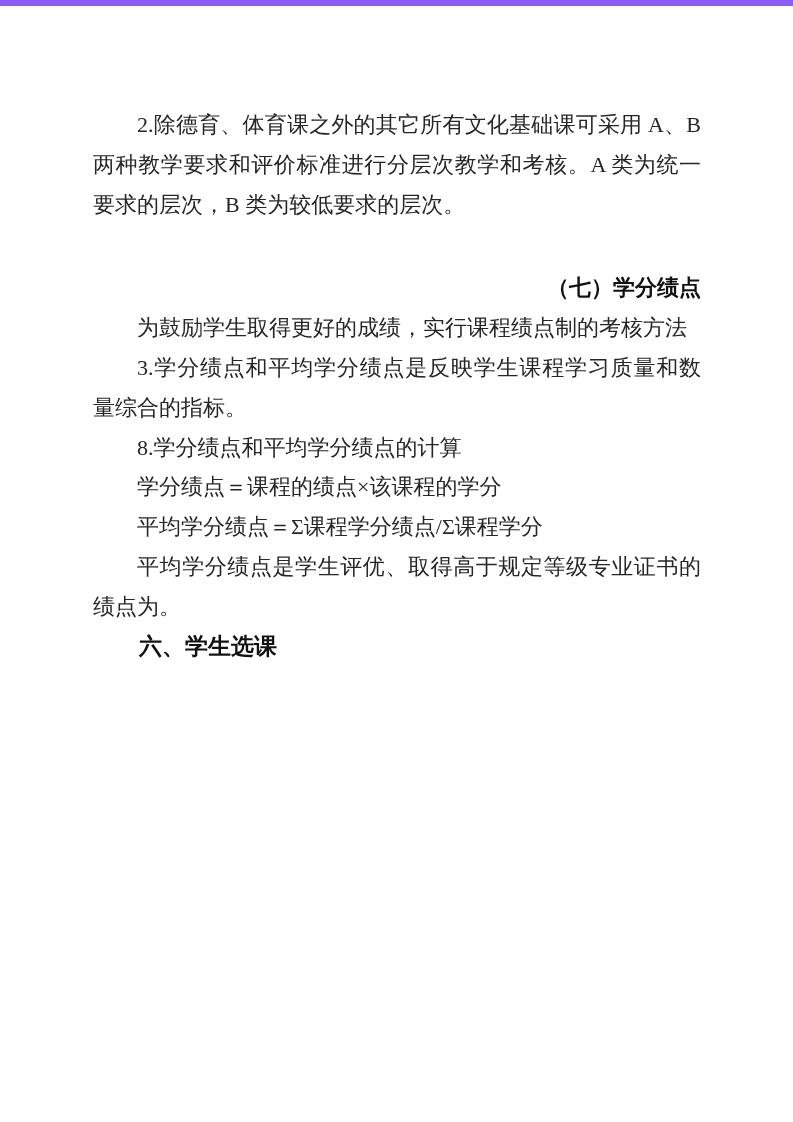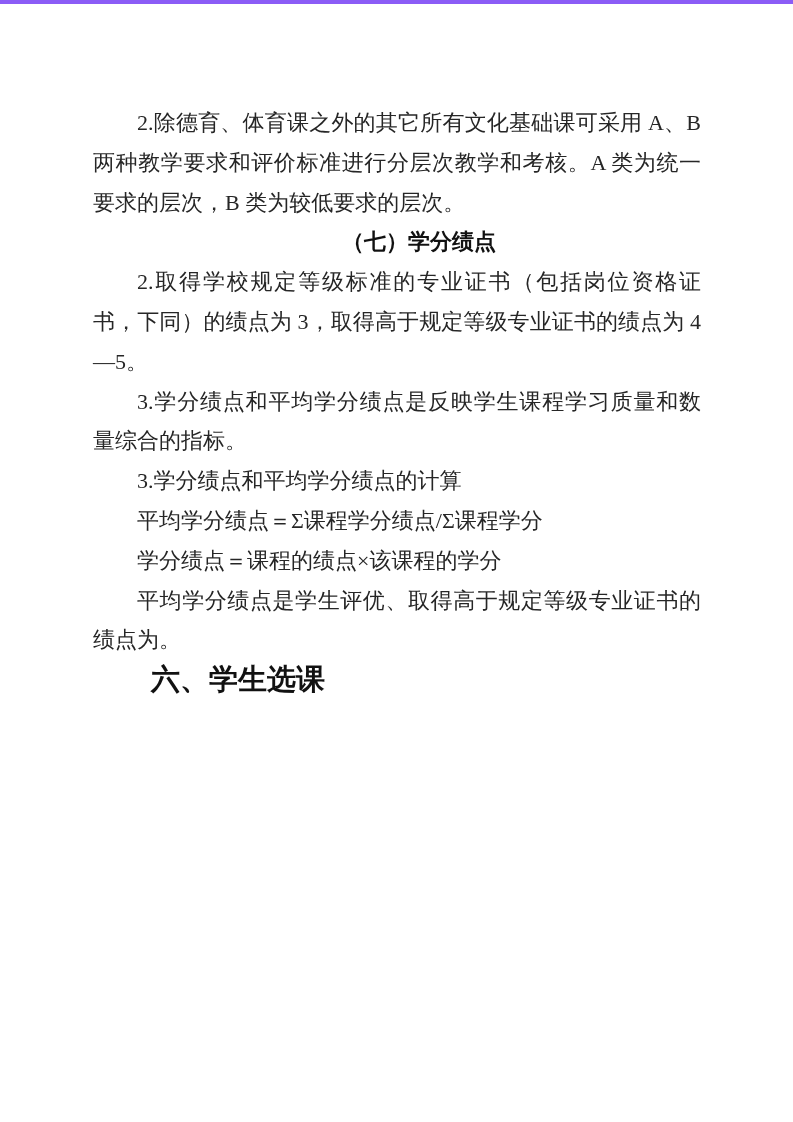--- a/index.html
+++ b/index.html
@@ -8,56 +8,57 @@
     background: #ffffff;
   }
   .page {
     position: relative;
     width: 793px;
     height: 1122px;
     margin: 0 auto;
     background: #ffffff;
     box-sizing: border-box;
     padding: 99px 92px 0 93px;
-    border-top: 4px solid #8b5cf6;
+    border-top: 6px solid #8b5cf6;
     overflow: hidden;
   }
   .page p {
     margin: 0;
     font-family: "Liberation Serif", "DejaVu Serif", serif;
     font-size: 22px;
     line-height: 39.8px;
     color: #262626;
     text-indent: 2em;
     text-align: justify;
     text-justify: inter-ideograph;
     word-break: break-all;
   }
   .page p.heading-kai {
     font-weight: bold;
     color: #111111;
-    text-align: center;
+    text-align: right;
+    margin-top: 44px;
   }
   .page p.heading-hei {
     font-family: "Liberation Sans", "DejaVu Sans", sans-serif;
     font-weight: bold;
-    font-size: 29px;
+    font-size: 23px;
     color: #111111;
     text-align: left;
   }
   .page p.formula {
     text-align: left;
   }
 </style>
 </head>
 <body>
 
 <div class="page">
   <p>2.除德育、体育课之外的其它所有文化基础课可采用 A、B 两种教学要求和评价标准进行分层次教学和考核。A 类为统一要求的层次，B 类为较低要求的层次。</p>
   <p class="heading-kai">（七）学分绩点</p>
-  <p>2.取得学校规定等级标准的专业证书（包括岗位资格证书，下同）的绩点为 3，取得高于规定等级专业证书的绩点为 4—5。</p>
+  <p>为鼓励学生取得更好的成绩，实行课程绩点制的考核方法</p>
   <p>3.学分绩点和平均学分绩点是反映学生课程学习质量和数量综合的指标。</p>
-  <p>3.学分绩点和平均学分绩点的计算</p>
+  <p>8.学分绩点和平均学分绩点的计算</p>
+  <p class="formula">学分绩点＝课程的绩点×该课程的学分</p>
   <p class="formula">平均学分绩点＝Σ课程学分绩点/Σ课程学分</p>
-  <p class="formula">学分绩点＝课程的绩点×该课程的学分</p>
   <p>平均学分绩点是学生评优、取得高于规定等级专业证书的绩点为。</p>
   <p class="heading-hei">六、学生选课</p>
 </div>
 
 </body></html>

